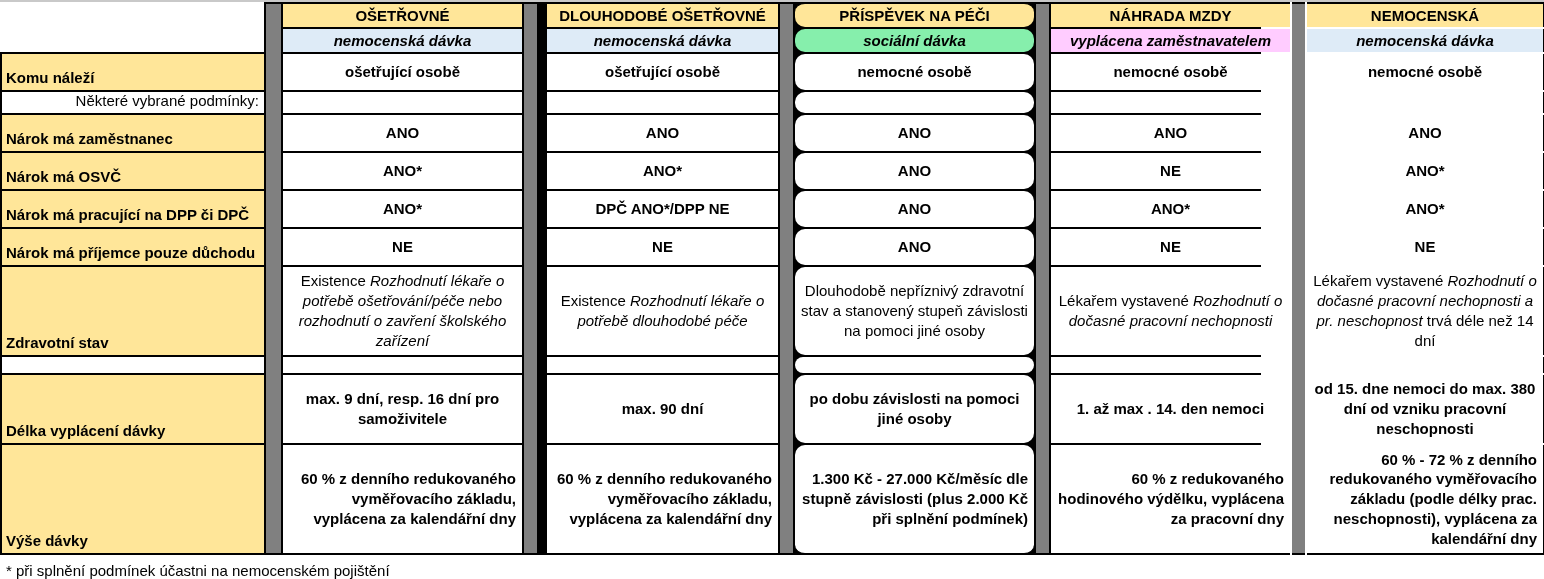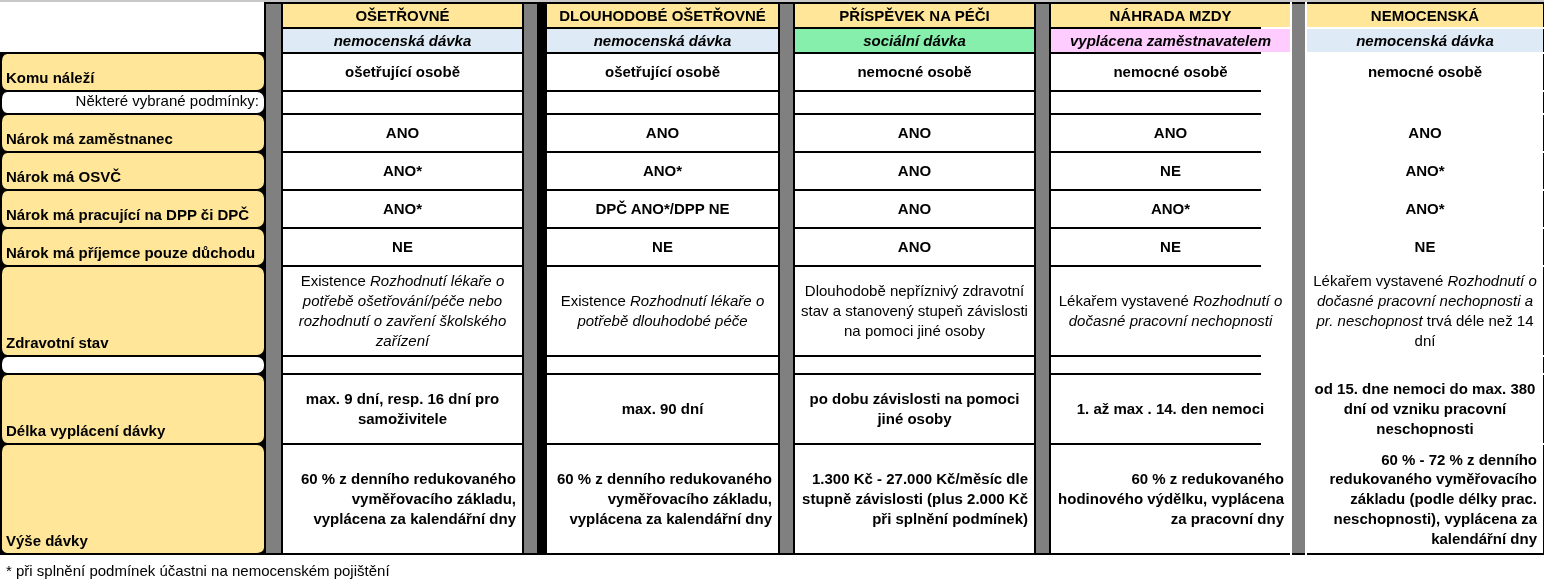--- a/index.html
+++ b/index.html
@@ -11,31 +11,31 @@
     width:1261px;
     grid-template-columns:264px 15px 239px 13px 239px 13px 239px 13px 239px 13px 238px;
     grid-template-rows:25px 23px 36px 21px 36px 36px 36px 36px 88px 16px 68px 110px;
     gap:2px;
   }
   .tbl > div{box-sizing:border-box;font-size:15px;line-height:1.32;}
   .cell{background:#fff;display:flex;align-items:center;justify-content:center;text-align:center;font-weight:bold;padding:0 6px;}
   .cell.normal{font-weight:normal;}
   .hdr{background:#FFE699;display:flex;align-items:center;justify-content:center;font-weight:bold;}
   .sub{display:flex;align-items:center;justify-content:center;font-weight:bold;background:#DEEBF7;font-style:italic;}
-  .label{background:#FFE699;display:flex;align-items:flex-end;font-weight:bold;padding:1px 5px 2px 4px;border-radius:7px;}
+  .label{background:#FFE699;display:flex;align-items:flex-end;font-weight:bold;padding:1px 5px 2px 4px;}
   .label.plain{background:#fff;justify-content:flex-end;font-weight:normal;padding-right:5px;}
   .sep{background:#808080;}
   .corner{background:#fff;}
   .bt{border-top:2px solid #000;}
   .bb{border-bottom:2px solid #000;}
   .bl{border-left:2px solid #000;}
   .br{border-right:2px solid #000;}
   
   .cl{grid-column:1;} .s1{grid-column:2;} .c1{grid-column:3;} .s2{grid-column:4;}
-  .c2{grid-column:5;margin-left:8px;} .s3{grid-column:6;} .c3{grid-column:7;} .s4{grid-column:8;}
+  .c2{grid-column:5;margin-left:8px;} .s3{grid-column:6;} .c3{grid-column:7;border-radius:10px;} .s4{grid-column:8;}
   .c4{grid-column:9;} .s5{grid-column:10;} .c5{grid-column:11;}
   
   .r1{grid-row:1;} .r2{grid-row:2;} .r3{grid-row:3;} .r4{grid-row:4;} .r5{grid-row:5;}
   .r6{grid-row:6;} .r7{grid-row:7;text-align:right;} .r8{grid-row:8;} .r9{grid-row:9;} .r10{grid-row:10;}
   .r11{grid-row:11;} .r12{grid-row:12;text-align:right;}
   .rall{grid-row:1 / 13;} .r12span{grid-row:1 / 3;}
   .footnote{font-size:15px;padding:7px 0 0 6px;}
 </style>
 </head>
 <body>

